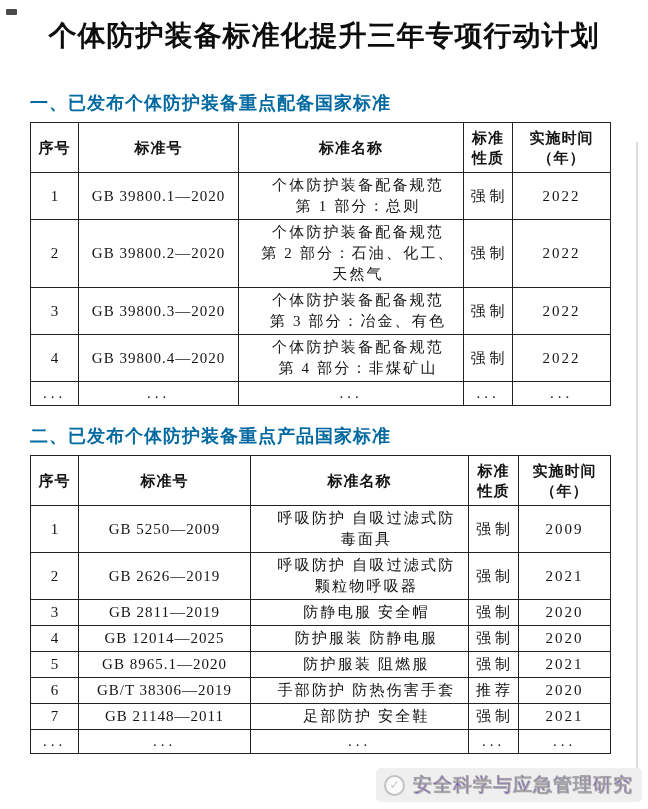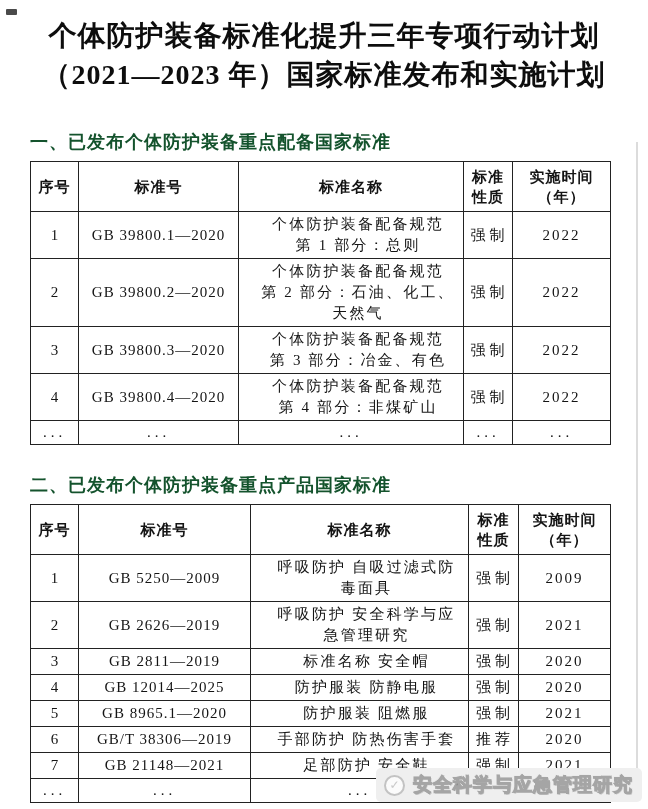--- a/index.html
+++ b/index.html
@@ -17,23 +17,23 @@
     background:#dcdcdc;
   }
   .title {
     padding-top:16px; text-align:center;
     font-size:28px; line-height:39px; font-weight:bold;
     letter-spacing:1px; color:#0d0d0d;
     font-family:"Liberation Serif", serif;
   }
   .section-heading {
     margin:38px 0 0 30px; font-size:18px; line-height:20px; font-weight:bold;
-    font-family:"Liberation Sans", sans-serif; color:#14532d; letter-spacing:1px;
-  }
-  .section-heading.second { margin-top:30px; }
+    font-family:"Liberation Sans", sans-serif; color:#0369a1; letter-spacing:1px;
+  }
+  .section-heading.second { margin-top:20px; }
   table.std {
     margin:9px 12px 0 30px; width:580px; border-collapse:collapse;
     table-layout:fixed; background:#fff;
   }
   table.std th, table.std td {
     border:1px solid #222; text-align:center; vertical-align:middle;
     font-size:15px; color:#141414; overflow:hidden;
   }
   table.std th {
     font-weight:bold; white-space:pre-line; line-height:20px; height:50px;
@@ -56,38 +56,37 @@
     display:flex; align-items:center; gap:8px;
     background:#efefef; border-radius:5px; padding:4px 9px 4px 8px;
   }
   .wm-logo {
     width:21px; height:21px; border:2px solid #c3c3c3; border-radius:50%;
     display:inline-flex; align-items:center; justify-content:center;
     color:#c9c9c9; font-size:12px; line-height:1; background:#fbfbfb;
     font-family:"Liberation Sans", sans-serif;
   }
   .wm-text {
-    font-family:"Liberation Sans", sans-serif; font-weight:bold;
-    font-size:19px; letter-spacing:1px; color:#737373;
+    font-family:"Liberation Sans", sans-serif; font-weight:normal;
+    font-size:19px; letter-spacing:1px; color:#6d28d9;
     -webkit-text-stroke:1px #a5a5a5;
     text-shadow:1px 1px 0 #c8c8c8, -1px -1px 0 #e8e8e8;
     white-space:nowrap;
   }
 </style>
 </head>
 <body>
 
 <div class="page">
 
   <div class="corner-blob"></div>
   <div class="page-edge"></div>
 
   <div class="title">
     <div>个体防护装备标准化提升三年专项行动计划</div>
-    <div>（2021—2023 年）国家标准发布和实施计划</div>
   </div>
 
   <div class="section-heading">一、已发布个体防护装备重点配备国家标准</div>
 
   <table class="std">
     <colgroup>
       <col style="width:48px">
         <col style="width:160px">
         <col style="width:225px">
         <col style="width:49px">
@@ -168,28 +167,28 @@
       <tr class="row-tall">
         <td class="c-idx">1</td>
         <td class="c-code">GB 5250—2009</td>
         <td class="c-name">呼吸防护 自吸过滤式防毒面具</td>
         <td class="c-nature">强制</td>
         <td class="c-year">2009</td>
       </tr>
       <tr class="row-tall">
         <td class="c-idx">2</td>
         <td class="c-code">GB 2626—2019</td>
-        <td class="c-name">呼吸防护 安全科学与应急管理研究</td>
+        <td class="c-name">呼吸防护 自吸过滤式防颗粒物呼吸器</td>
         <td class="c-nature">强制</td>
         <td class="c-year">2021</td>
       </tr>
       <tr class="row-short">
         <td class="c-idx">3</td>
         <td class="c-code">GB 2811—2019</td>
-        <td class="c-name">标准名称 安全帽</td>
+        <td class="c-name">防静电服 安全帽</td>
         <td class="c-nature">强制</td>
         <td class="c-year">2020</td>
       </tr>
       <tr class="row-short">
         <td class="c-idx">4</td>
         <td class="c-code">GB 12014—2025</td>
         <td class="c-name">防护服装 防静电服</td>
         <td class="c-nature">强制</td>
         <td class="c-year">2020</td>
       </tr>
@@ -202,21 +201,21 @@
       </tr>
       <tr class="row-short">
         <td class="c-idx">6</td>
         <td class="c-code">GB/T 38306—2019</td>
         <td class="c-name">手部防护 防热伤害手套</td>
         <td class="c-nature">推荐</td>
         <td class="c-year">2020</td>
       </tr>
       <tr class="row-short">
         <td class="c-idx">7</td>
-        <td class="c-code">GB 21148—2021</td>
+        <td class="c-code">GB 21148—2011</td>
         <td class="c-name">足部防护 安全鞋</td>
         <td class="c-nature">强制</td>
         <td class="c-year">2021</td>
       </tr>
       <tr class="row-dots">
         <td class="dots">...</td>
         <td class="dots">...</td>
         <td class="dots">...</td>
         <td class="dots">...</td>
         <td class="dots">...</td>

